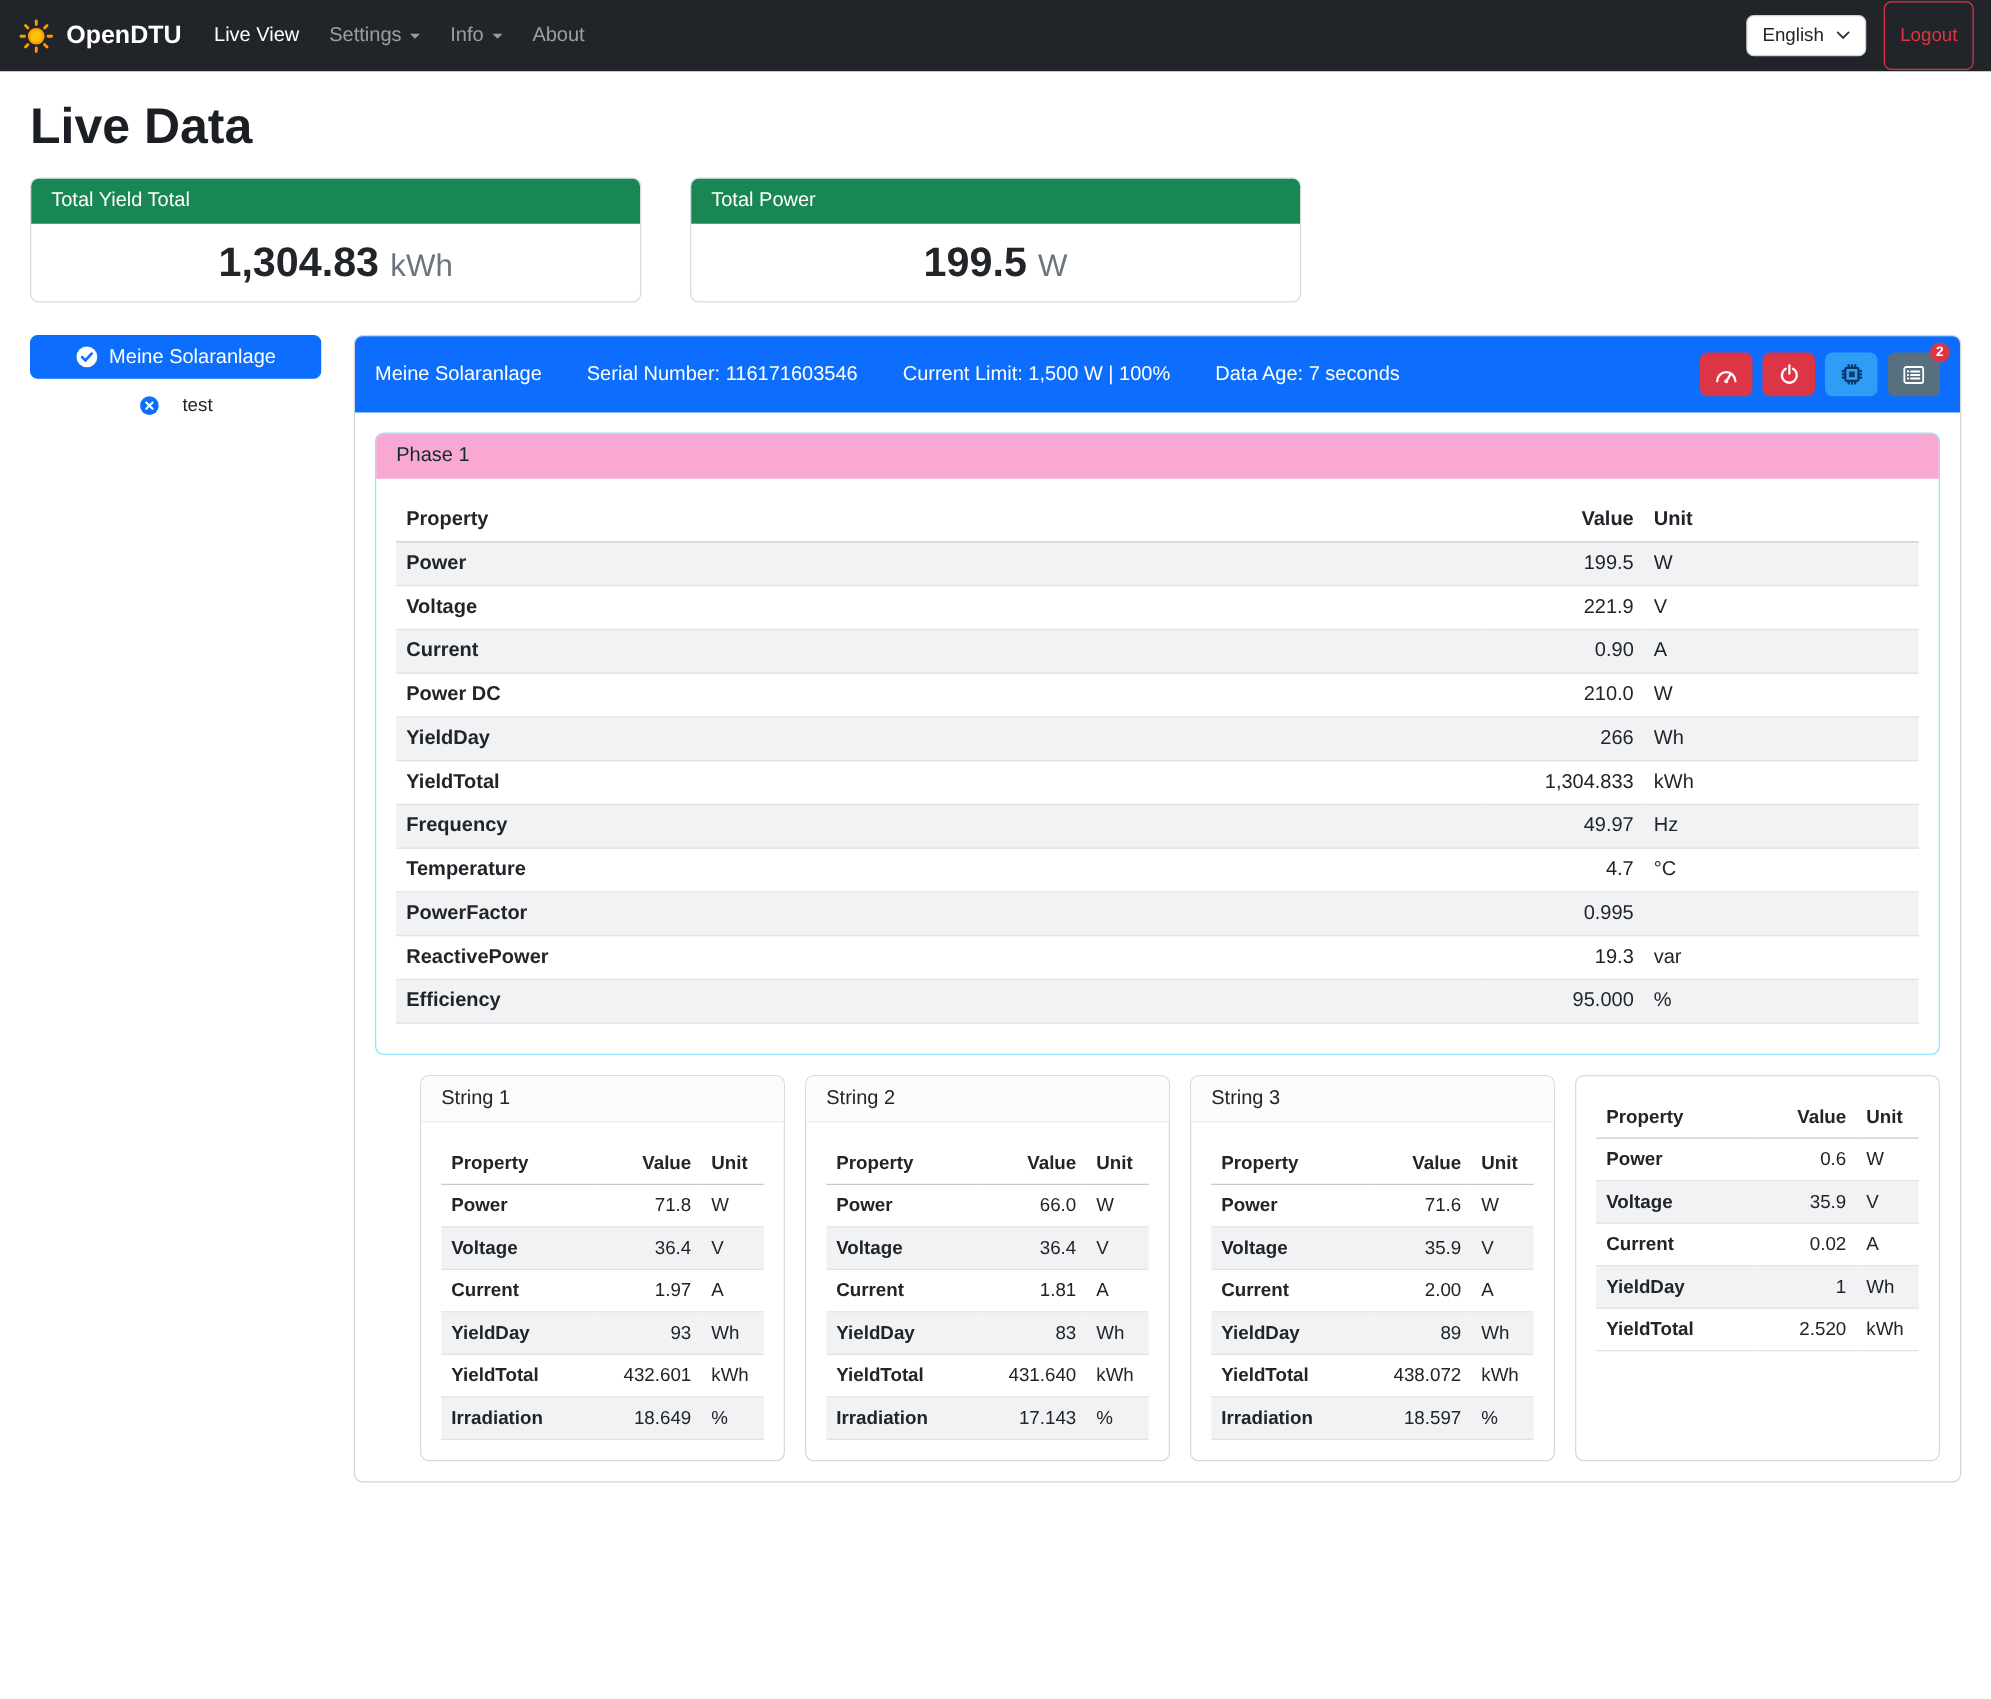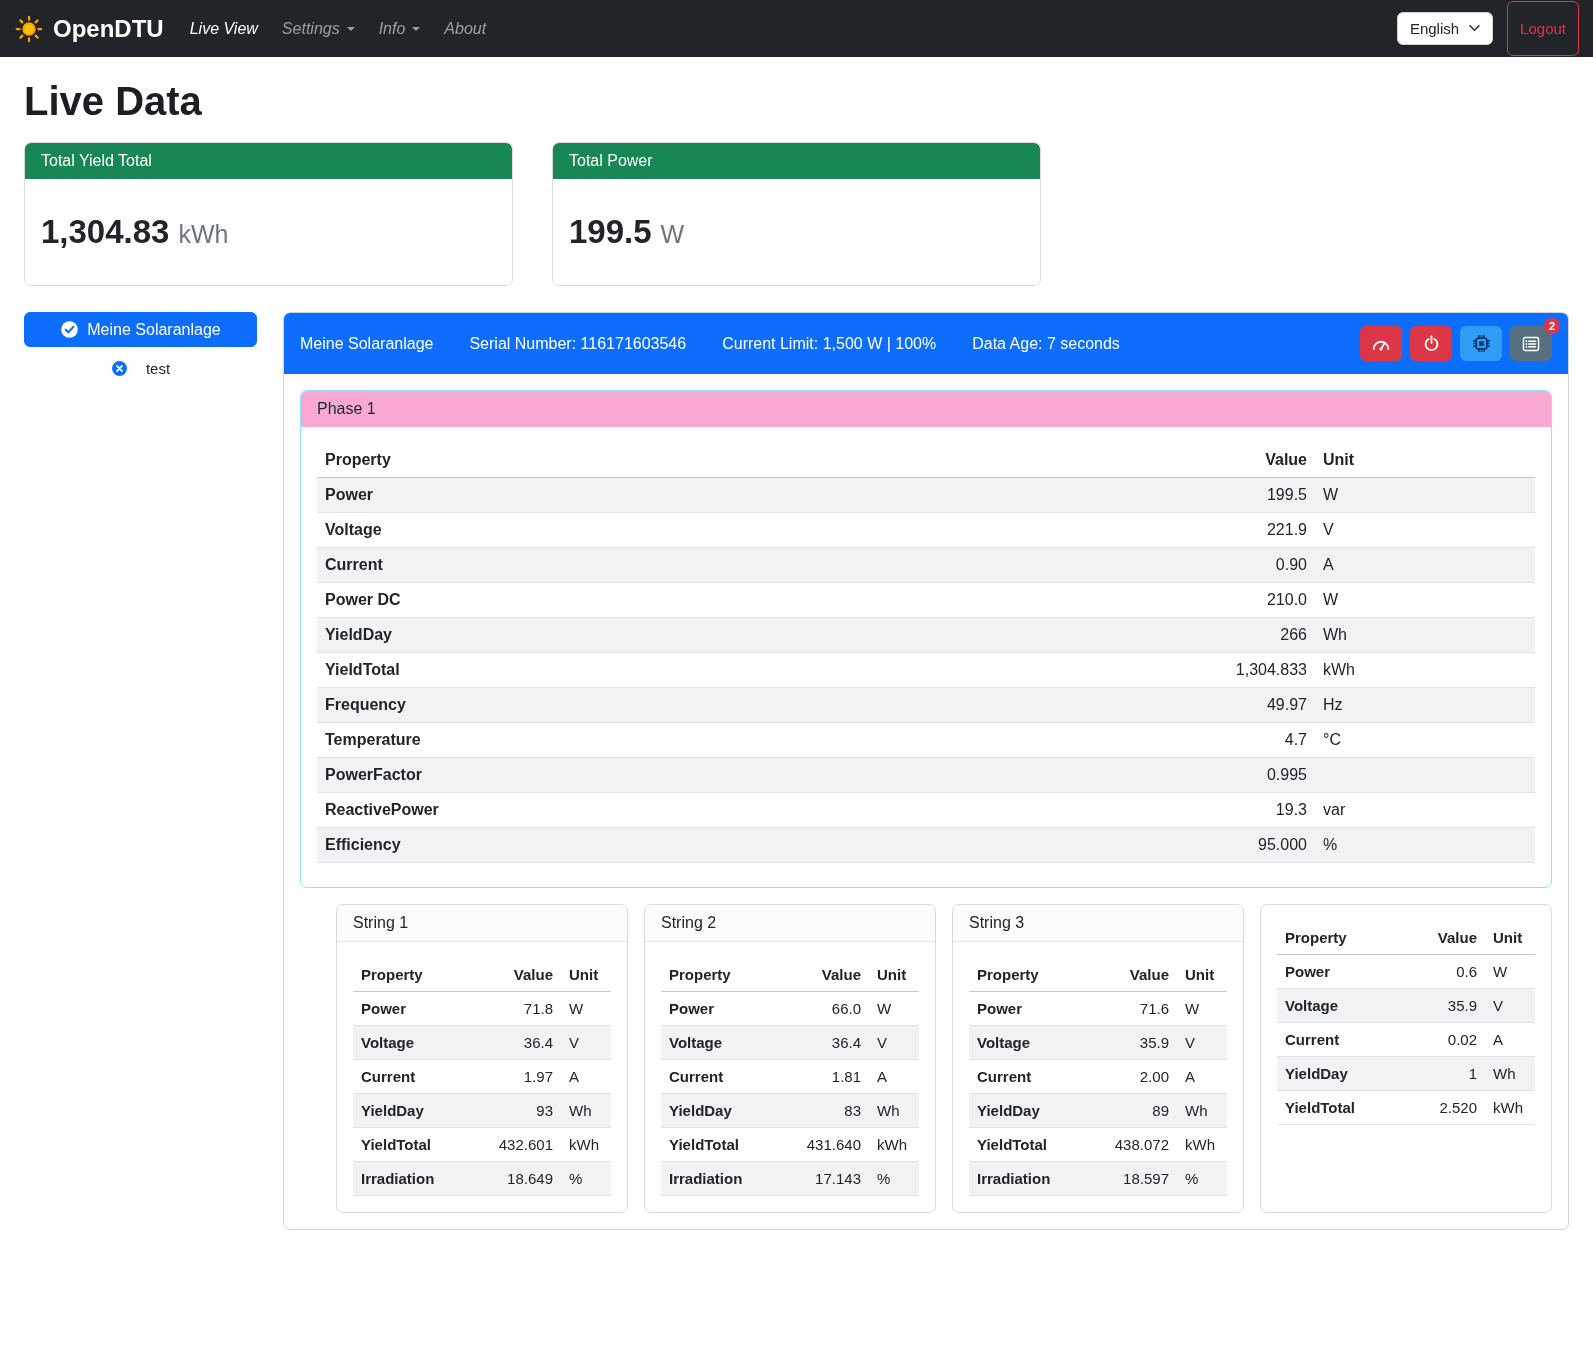--- a/index.html
+++ b/index.html
@@ -1,38 +1,38 @@
 <!DOCTYPE html>
 <html><head>
 <meta charset="utf-8">
 <style>
   * { margin:0; padding:0; box-sizing:border-box; }
   body { font-family:"Liberation Sans", sans-serif; background:#fff; color:#212529; }
   .page { width:1593px; }
 
   
   .navbar { height:57px; background:#212529; display:flex; align-items:center; padding:0 14px; }
-  .brand { display:flex; align-items:center; gap:9px; color:#fff; font-size:24px; font-weight:700; cursor:pointer; margin-right:14px; }
-  .nav-links { display:flex; align-items:flex-start;font-style:italic; }
+  .brand { display:flex; align-items:center; gap:9px; color:#fff; font-size:20px; font-weight:700; cursor:pointer; margin-right:14px; }
+  .nav-links { display:flex; align-items:flex-start; }
   .nav-link { color:rgba(255,255,255,.55); font-size:16px; padding:8px 12px; text-decoration:none; cursor:pointer; display:inline-flex; align-items:center; }
   .nav-link.active { color:#fff; }
   .caret { display:inline-block; margin-left:7px; border-top:4px solid currentColor; border-left:4px solid transparent; border-right:4px solid transparent; }
   .nav-right { margin-left:auto; display:flex; align-items:center; gap:14px; }
   .lang-select { background:#fff; border:1px solid #ced4da; border-radius:6px; padding:7px 12px; display:flex; align-items:center; gap:10px; font-size:15px; color:#212529; cursor:pointer; }
   .logout-btn { background:transparent; border:1px solid #dc3545; color:#dc3545; border-radius:6px; padding:18px 12px; font-size:15px; cursor:pointer; font-family:inherit; }
 
   
   .container { padding:0 24px 24px 24px; }
   .page-title { font-size:40px; font-weight:600; margin:22px 0 18px 0; color:#1b1f23; }
 
   
   .summary-row { display:grid; grid-template-columns:repeat(3,1fr); gap:39px; }
   .card { border:1px solid #d7dbdf; border-radius:7px; background:#fff; }
   .card-header-green { background:#198754; color:#fff; font-size:16px; padding:9px 16px; border-radius:6px 6px 0 0; }
-  .summary-body { padding:34px 16px; }
+  .summary-body { padding:12px 16px; text-align:center; }
   .summary-value { font-size:33px; font-weight:700; color:#212529; }
   .summary-unit { font-size:25px; color:#6c757d; margin-left:9px; font-weight:400; }
 
   
   .content-row { display:flex; margin-top:26px; align-items:flex-start; }
   .sidebar { width:233px; flex:none; }
   .inverter-btn { width:100%; background:#0d6efd; border:1px solid #0d6efd; color:#fff; font-size:16px; border-radius:6px; padding:7px 10px; display:flex; align-items:center; justify-content:center; gap:8px; cursor:pointer; font-family:inherit; }
   .test-item { margin-top:13px; display:flex; align-items:center; justify-content:center; gap:18px; font-size:15px; color:#212529; cursor:pointer; }
 
   .main-panel { flex:1; margin-left:26px; }

